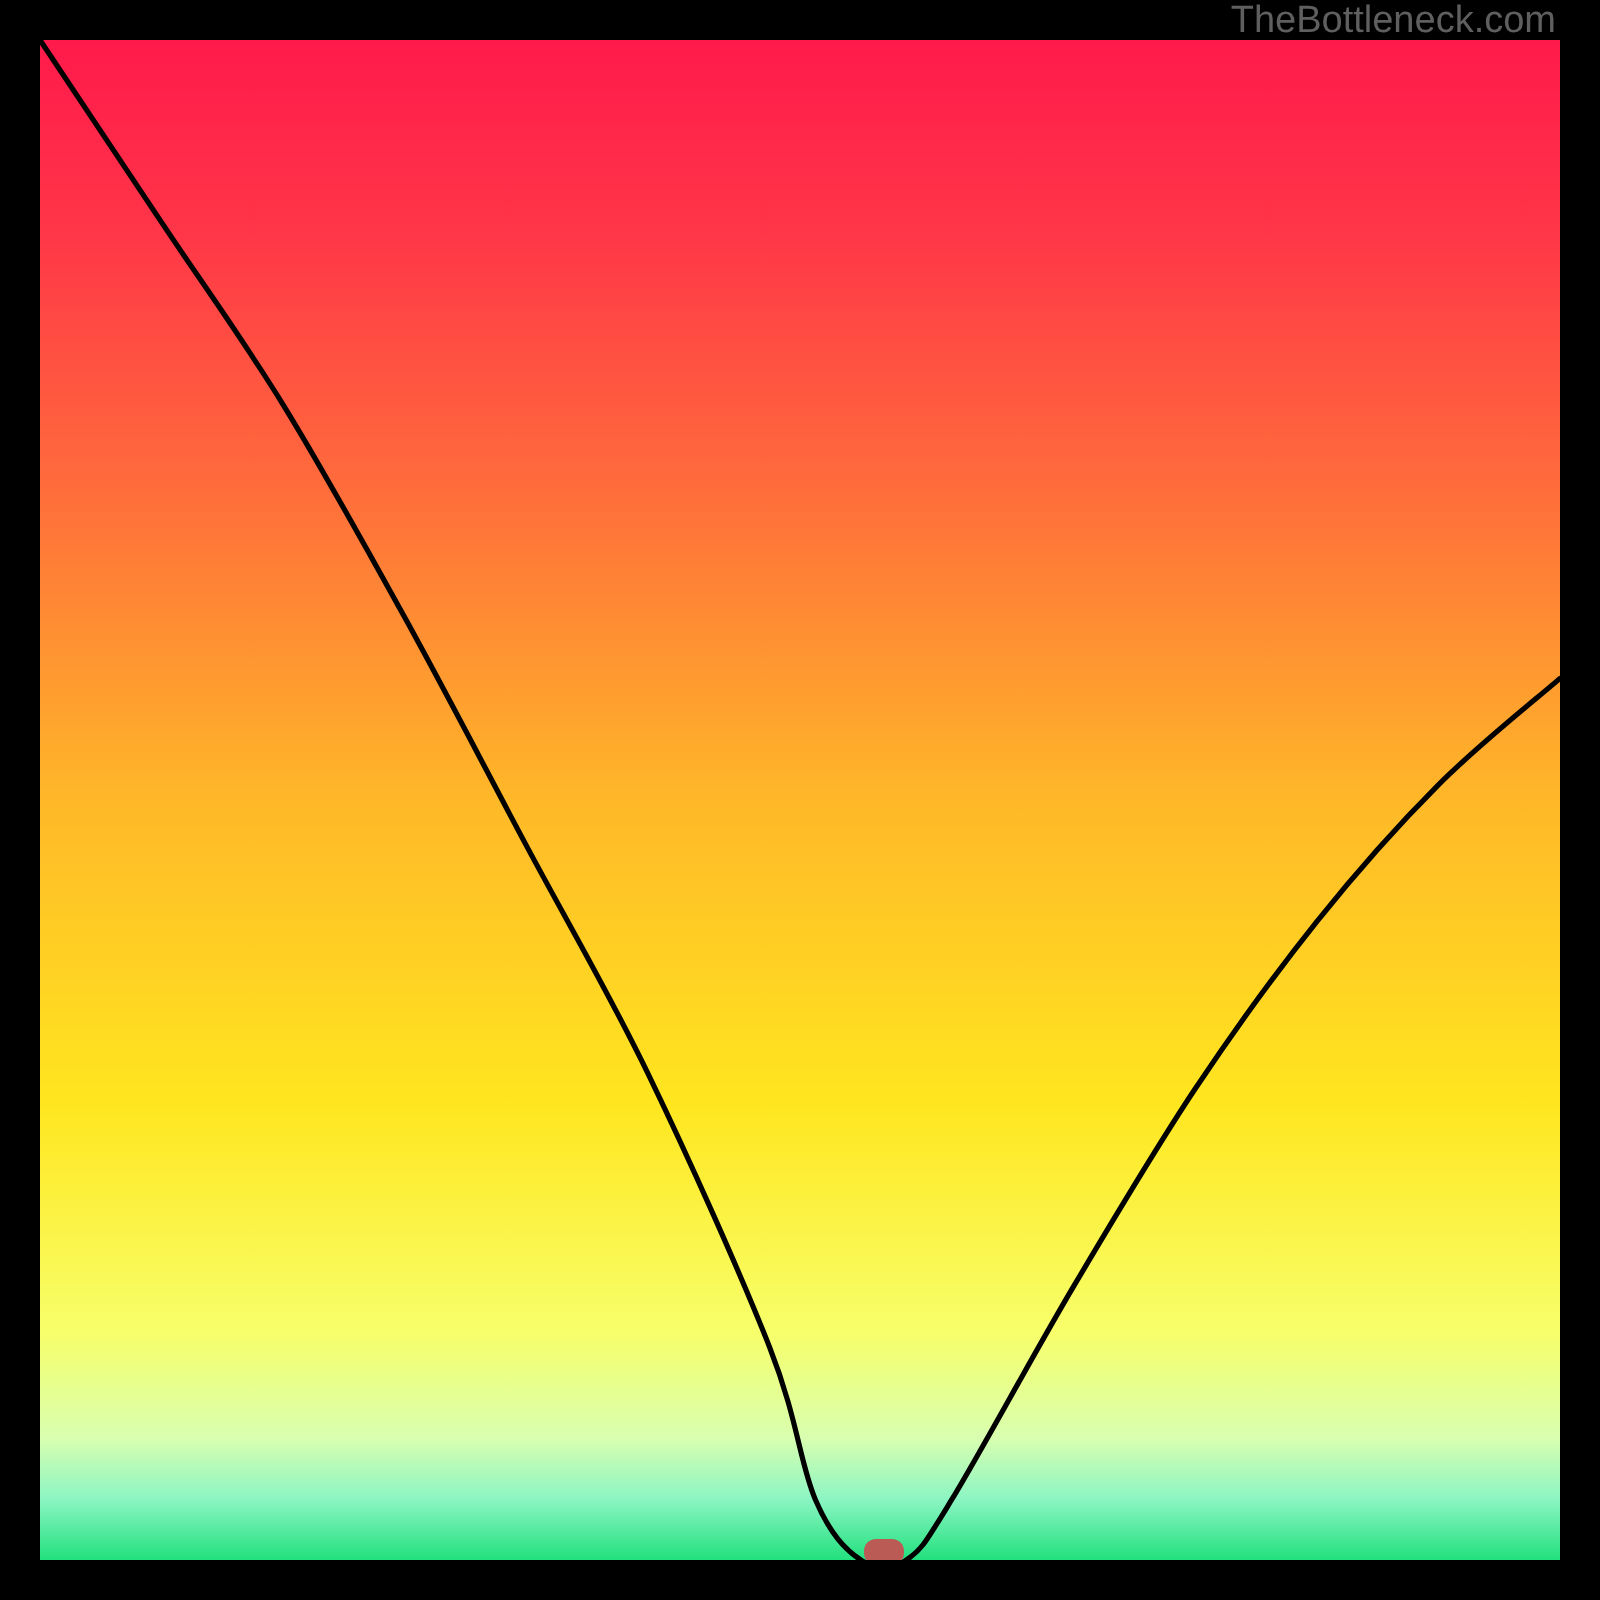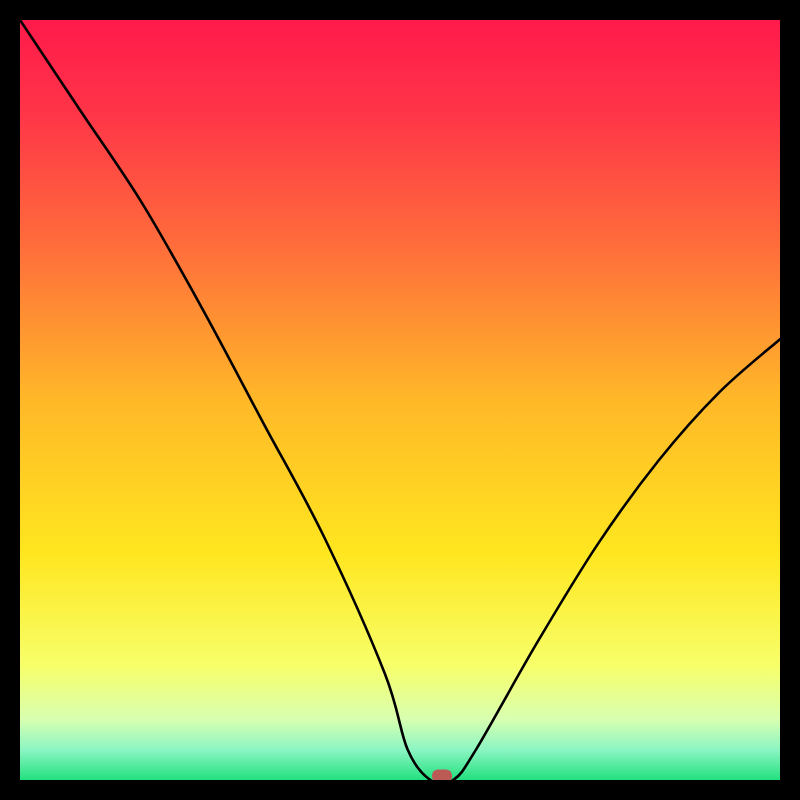--- a/index.html
+++ b/index.html
@@ -51,20 +51,21 @@
     width: 760px;
     height: 760px;
     z-index: 3;
   }
 </style>
 </head>
 <body>
 
 <div class="frame">
 
+  <div class="attribution">TheBottleneck.com</div>
 
   <div class="plot">
 
     <svg id="bg" width="760" height="760" preserveAspectRatio="none" style="position:absolute;left:0;top:0;z-index:1">
       <defs>
         <linearGradient id="g" x1="0" y1="0" x2="0" y2="1">
             <stop offset="0%" stop-color="#ff1a4b"></stop>
             <stop offset="12%" stop-color="#ff3448"></stop>
             <stop offset="30%" stop-color="#ff6e3b"></stop>
             <stop offset="50%" stop-color="#ffb828"></stop>

